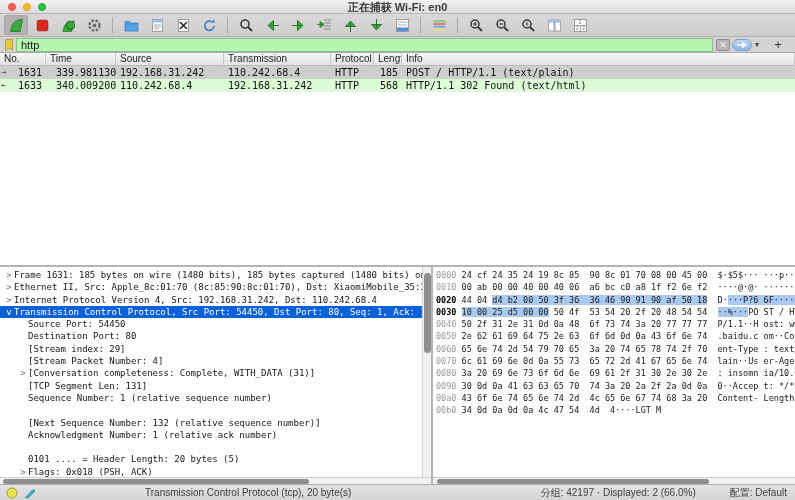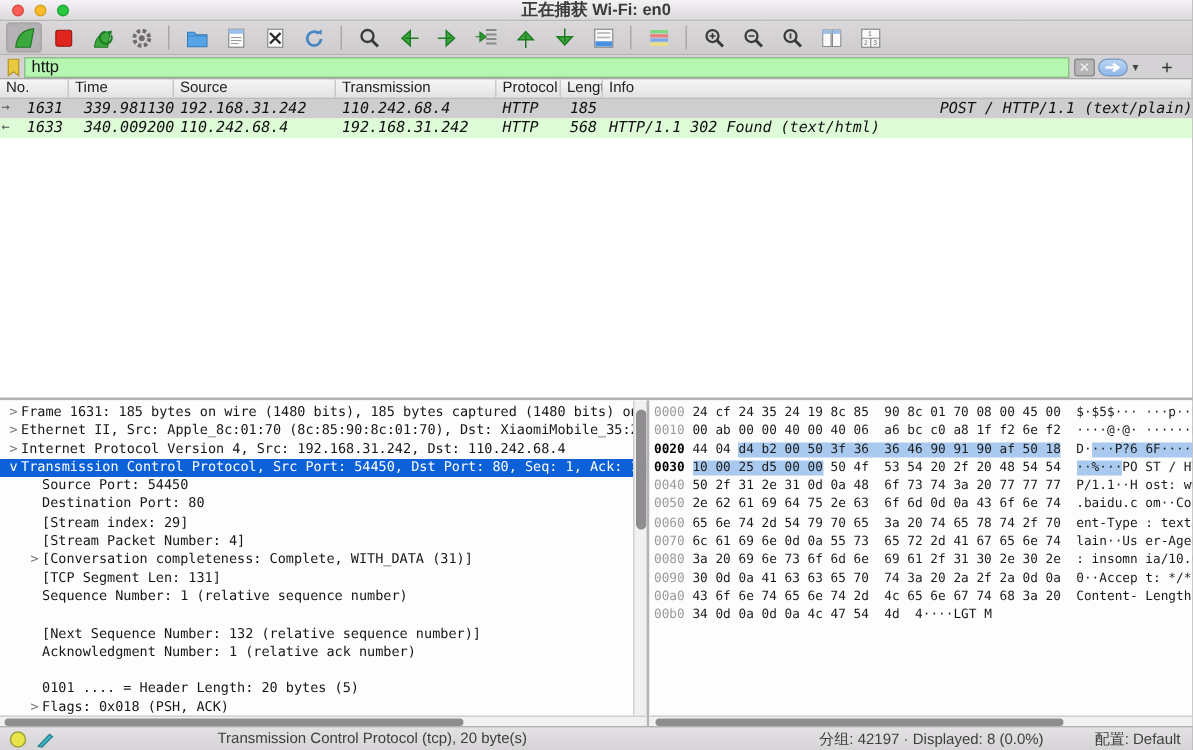--- a/index.html
+++ b/index.html
@@ -51,21 +51,21 @@
   .pheader{position:absolute;top:53px;left:0;width:795px;height:13px;
     background:linear-gradient(#f6f6f6,#e2e2e2);border-bottom:1px solid #bcbcbc;
     display:flex;font-size:10px;color:#222;}
   .hcell{border-right:1px solid #c9c9c9;padding:0 0 0 4px;line-height:12px;
     overflow:hidden;white-space:nowrap;flex:0 0 auto;}
   .plist{position:absolute;top:66px;left:0;width:795px;height:199px;background:#fff;}
   .prow{display:flex;height:13px;font-family:"DejaVu Sans Mono","Liberation Mono",monospace;
     font-size:10px;line-height:13px;color:#111;position:relative;}
   .prow.selected{background:var(--row-sel);}
   .prow.http{background:var(--row-http);}
-  .pcell{flex:0 0 auto;overflow:hidden;white-space:nowrap;padding-left:4px;font-style:italic;}
+  .pcell{flex:0 0 auto;overflow:hidden;white-space:nowrap;padding-left:4px;}
   .pcell.num{text-align:right;padding-right:4px;padding-left:0;}
   .pmarker{position:absolute;left:1px;top:0;width:12px;font-size:9px;color:#555;line-height:13px;}
   .pcell.time{padding-left:10px;}
 
   
   .splitter{position:absolute;top:265px;left:0;width:795px;height:2px;background:#b5b3b5;}
   .lower{position:absolute;top:267px;left:0;width:795px;height:217px;background:#fff;}
   .details{position:absolute;left:0;top:0;width:431px;height:217px;overflow:hidden;background:#fdfdfd;}
   .vdiv{position:absolute;left:431px;top:0;width:2px;height:217px;background:#b5b3b5;}
   .hexpane{position:absolute;left:433px;top:0;width:362px;height:217px;overflow:hidden;background:#fdfdfd;}
@@ -341,21 +341,21 @@
 
   <div class="plist" id="plist">
       <div class="prow selected">
         <span class="pmarker">→</span>
         <div class="pcell num" style="width: 46px;">1631</div>
         <div class="pcell time" style="width: 70px;">339.981130</div>
         <div class="pcell" style="width: 108px;">192.168.31.242</div>
         <div class="pcell" style="width: 107px;">110.242.68.4</div>
         <div class="pcell" style="width: 43px;">HTTP</div>
         <div class="pcell num" style="width: 28px;">185</div>
-        <div class="pcell" style="width: 393px; text-align: right;">POST / HTTP/1.1  (text/plain)</div>
+        <div class="pcell" style="width: 393px;">POST / HTTP/1.1  (text/plain)</div>
       </div>
       <div class="prow http">
         <span class="pmarker">←</span>
         <div class="pcell num" style="width: 46px;">1633</div>
         <div class="pcell time" style="width: 70px;">340.009200</div>
         <div class="pcell" style="width: 108px;">110.242.68.4</div>
         <div class="pcell" style="width: 107px;">192.168.31.242</div>
         <div class="pcell" style="width: 43px;">HTTP</div>
         <div class="pcell num" style="width: 28px;">568</div>
         <div class="pcell" style="width: 393px;">HTTP/1.1 302 Found  (text/html)</div>
@@ -464,17 +464,17 @@
   </div>
 
   <div class="statusbar">
     <svg class="sb-ico" width="12" height="12" viewBox="0 0 12 12">
       <circle cx="6" cy="6" r="5" fill="#e8e44a" stroke="#9aa23a" stroke-width="1"></circle>
     </svg>
     <svg class="sb-ico" width="13" height="12" viewBox="0 0 13 12">
       <path d="M1.5 10.5 L9 2.5 L11 4 L4 11 Z" fill="#39b8c8" stroke="#2a7e8a" stroke-width="0.8"></path>
     </svg>
     <span class="sb-field">Transmission Control Protocol (tcp), 20 byte(s)</span>
-    <span class="sb-pkts">分组: 42197 · Displayed: 8 (0.0%)</span>
+    <span class="sb-pkts">分组: 42197 · Displayed: 2 (66.0%)</span>
     <span class="sb-profile">配置: Default</span>
   </div>
 
 </div>
 
 </body></html>

